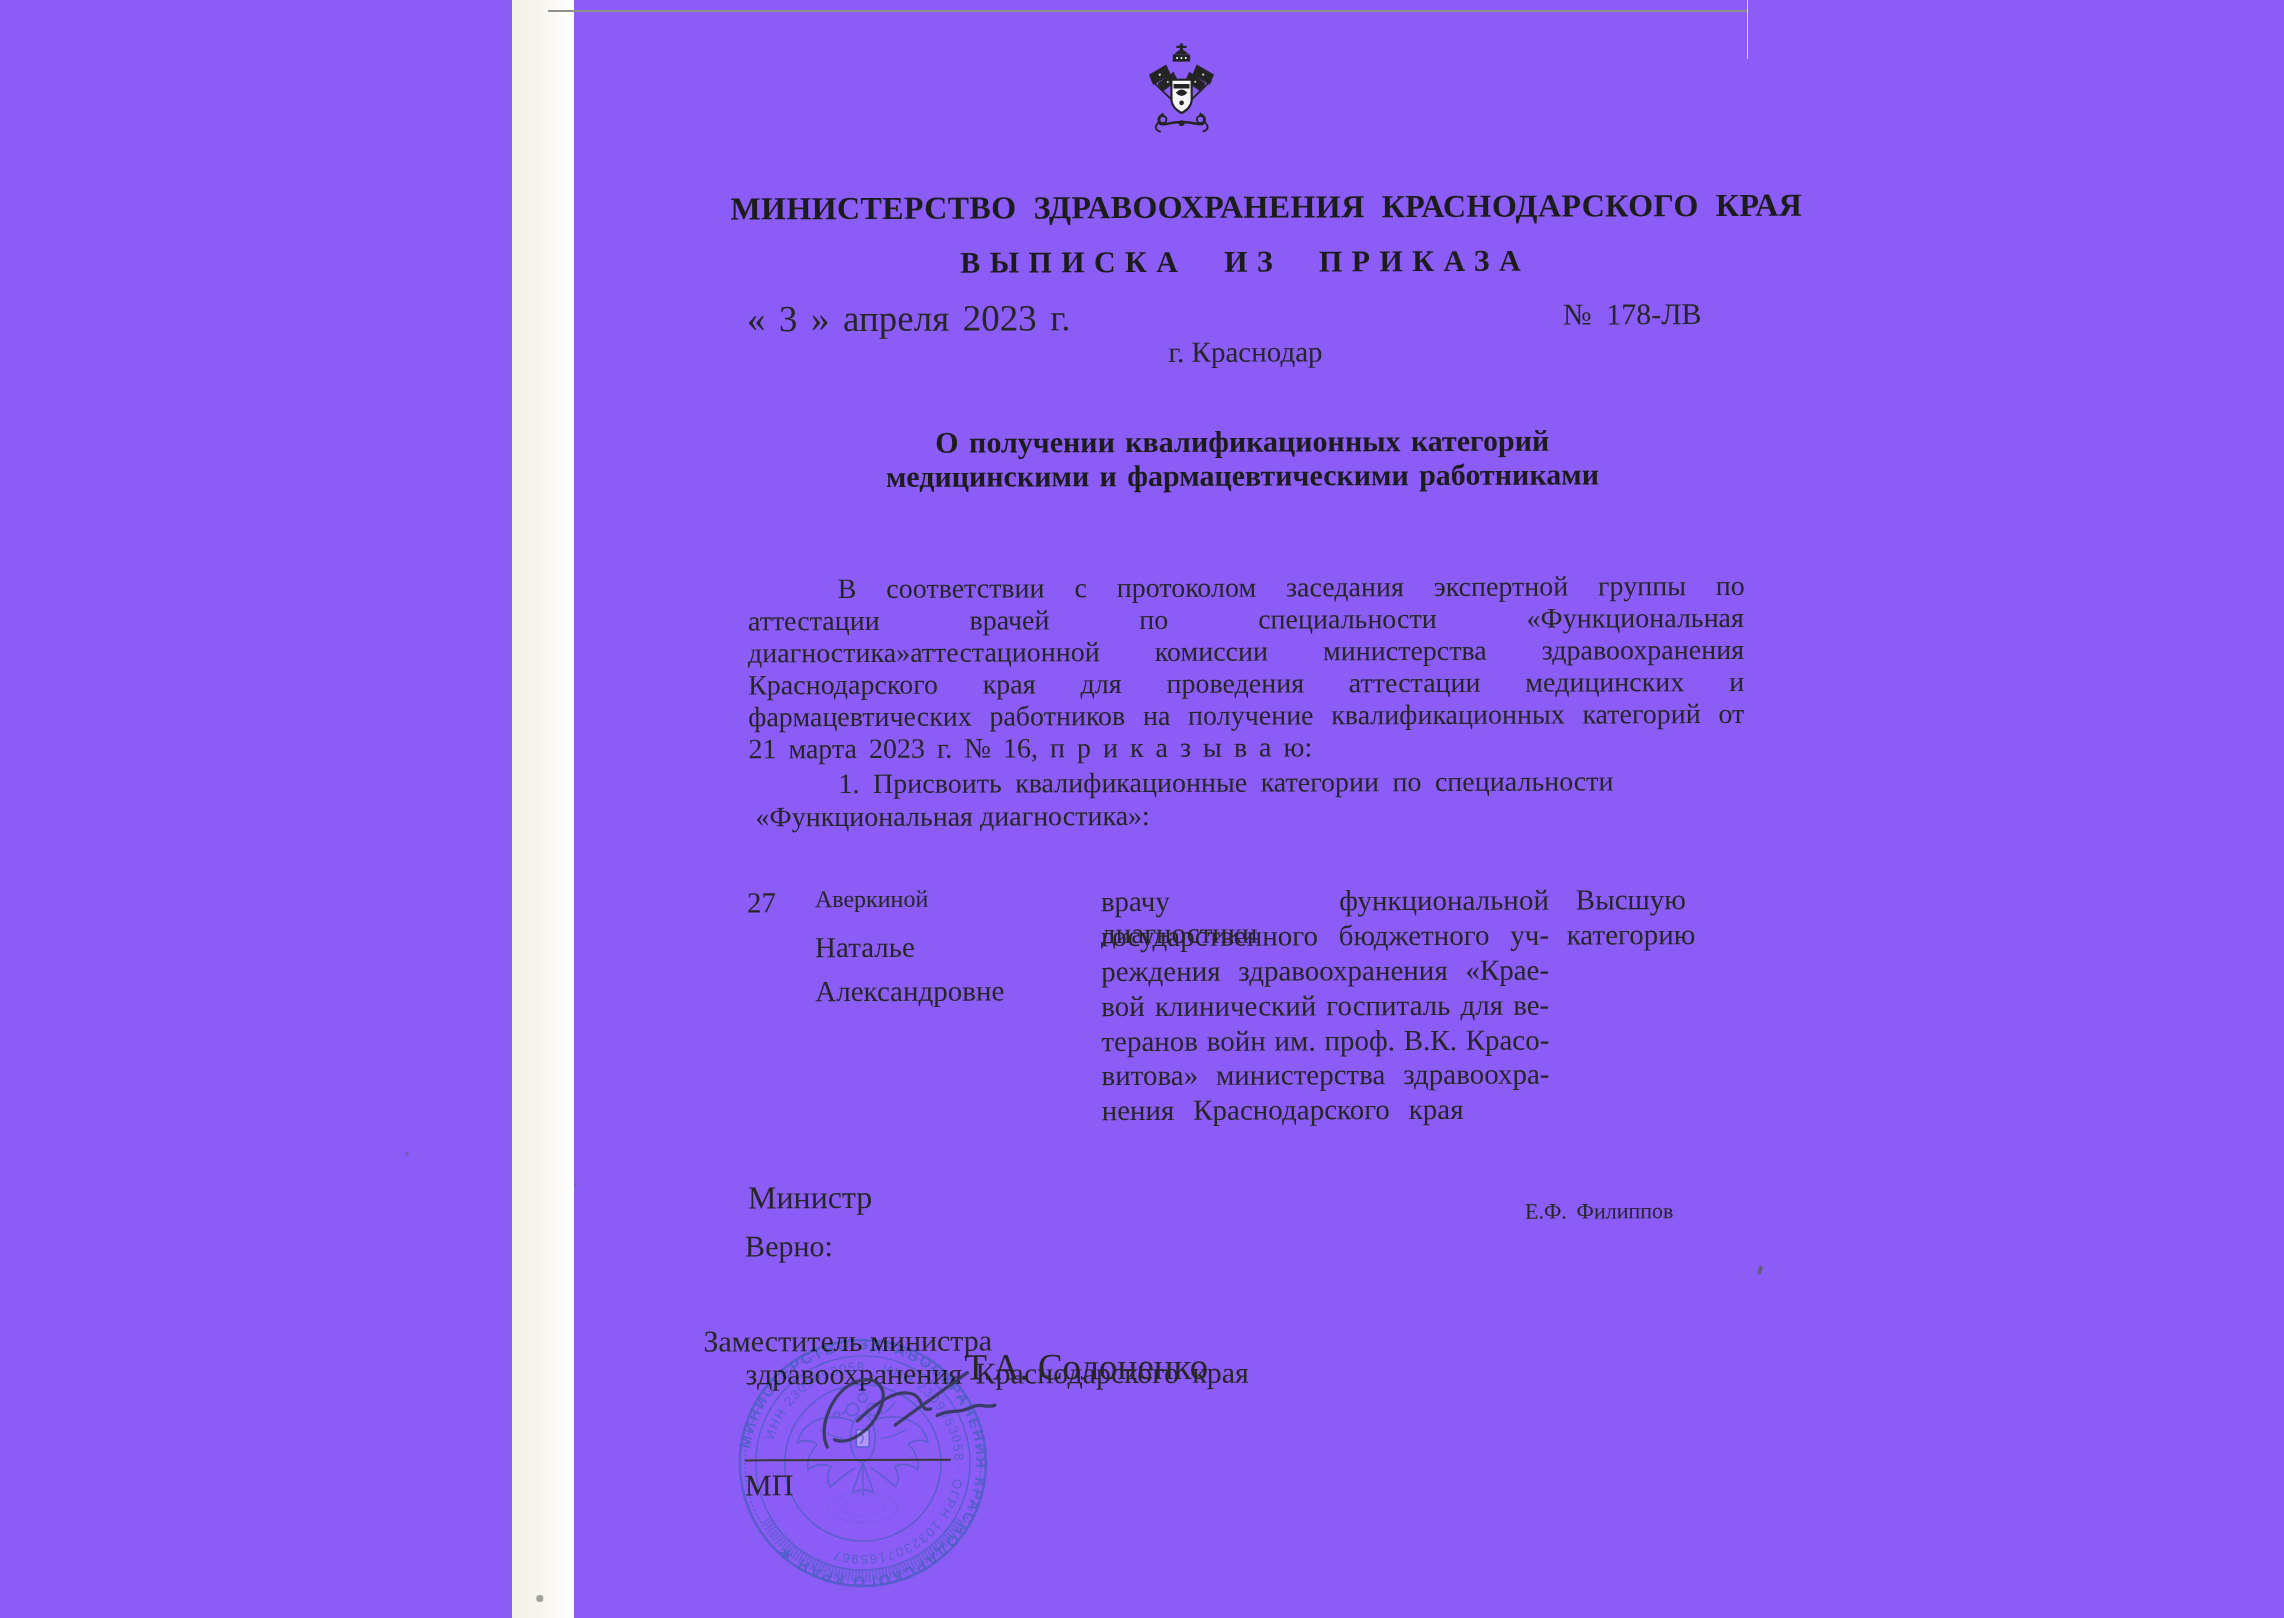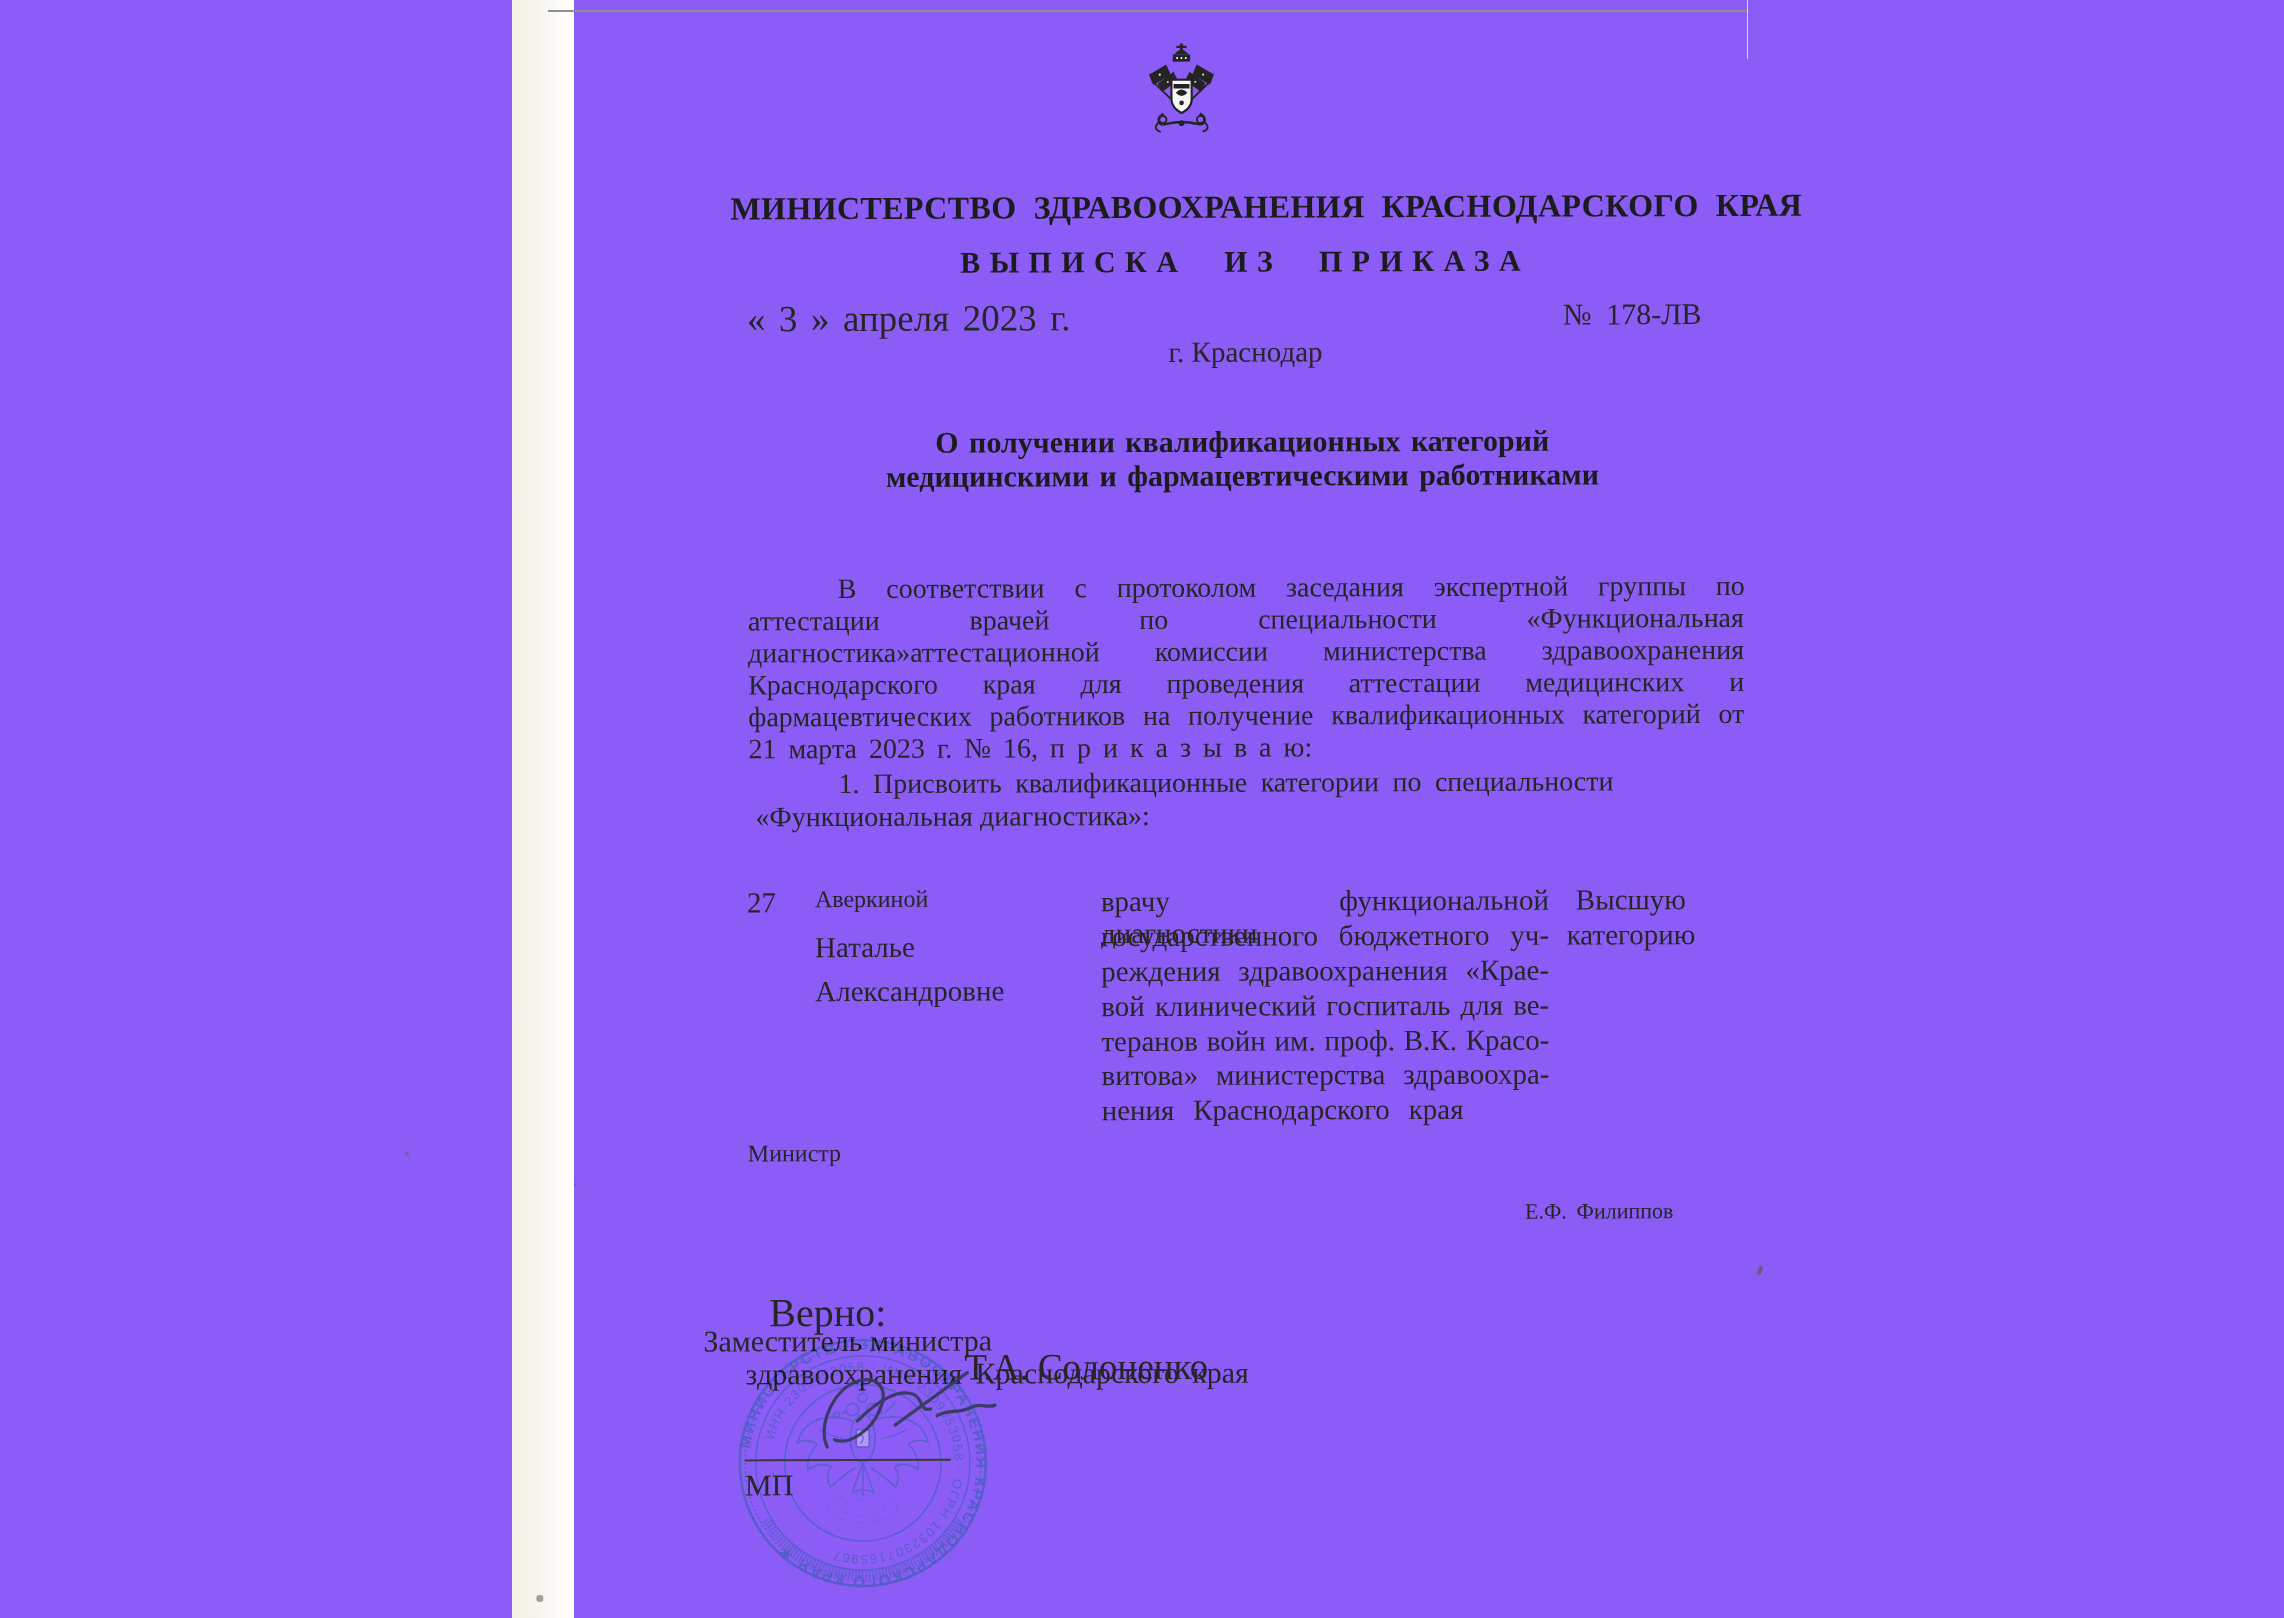--- a/index.html
+++ b/index.html
@@ -95,24 +95,24 @@
       <div class="abs t just" style="left:1100px;top:955px;width:448px;font-size:29px;">реждения здравоохранения «Крае-</div>
       <div class="abs t just" style="left:1100px;top:990px;width:448px;font-size:29px;">вой клинический госпиталь для ве-</div>
       <div class="abs t just" style="left:1100px;top:1025px;width:448px;font-size:29px;">теранов войн им. проф. В.К. Красо-</div>
       <div class="abs t just" style="left:1100px;top:1059px;width:448px;font-size:29px;">витова» министерства здравоохра-</div>
       <div class="abs t nw" style="left:1100px;top:1094px;font-size:29px;word-spacing:11.6px;">нения Краснодарского края</div>
 
       <div class="abs t ctr nw" style="left:1565px;top:885px;width:130px;font-size:29px;">Высшую</div>
       <div class="abs t ctr nw" style="left:1565px;top:920px;width:130px;font-size:29px;">категорию</div>
     </div>
 
-    <div class="abs t nw" style="left:746px;top:1139px;font-size:24px;">Министр</div>
+    <div class="abs t nw" style="left:746px;top:1179px;font-size:32px;">Министр</div>
     <div class="abs t nw" style="left:1523px;top:1201px;font-size:22px;word-spacing:4.3px;">Е.Ф. Филиппов</div>
 
-    <div class="abs t nw" style="left:743px;top:1290px;font-size:40px;margin-left:24px;">Верно:</div>
+    <div class="abs t nw" style="left:743px;top:1228px;font-size:30px;">Верно:</div>
     <div class="abs t nw" style="left:701px;top:1323px;font-size:30px;">Заместитель министра</div>
     <div class="abs t nw" style="left:743px;top:1356px;font-size:30px;word-spacing:5.8px;">здравоохранения Краснодарского края</div>
 
     <svg id="seal-svg" class="abs" style="left:729px;top:1331px;opacity:0.9;" width="262" height="262" viewBox="-181 -181 362 362">
       <g stroke="#4a5fc1" fill="none" opacity="0.85">
         <circle cx="0" cy="0" r="170" stroke-width="3.5"></circle>
         <circle cx="0" cy="0" r="163" stroke-width="2" stroke-dasharray="2.5 3.5"></circle>
         <circle cx="0" cy="0" r="148" stroke-width="2"></circle>
         <circle cx="0" cy="0" r="108" stroke-width="2"></circle>
         <path d="M -134 78 A 155 155 0 0 0 134 78" stroke-width="13" stroke-dasharray="2.5 2.2" opacity="0.7"></path>

